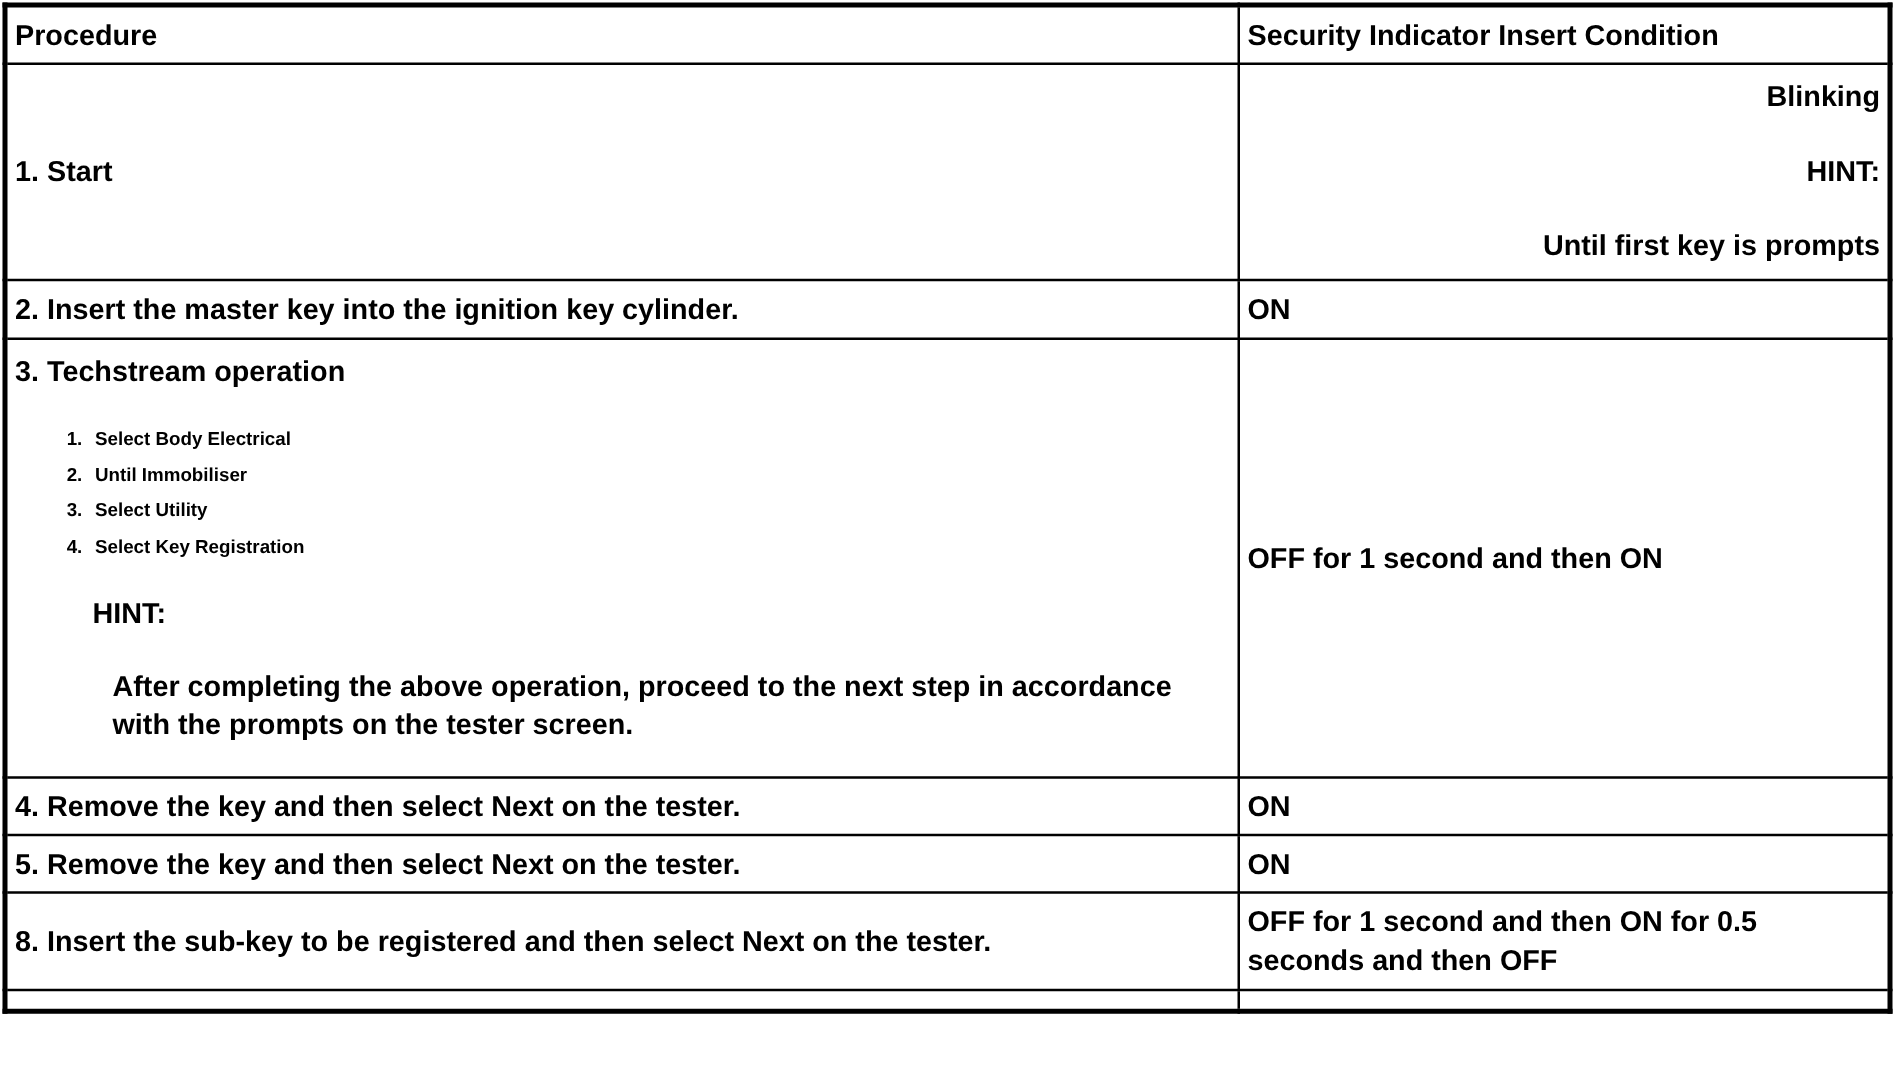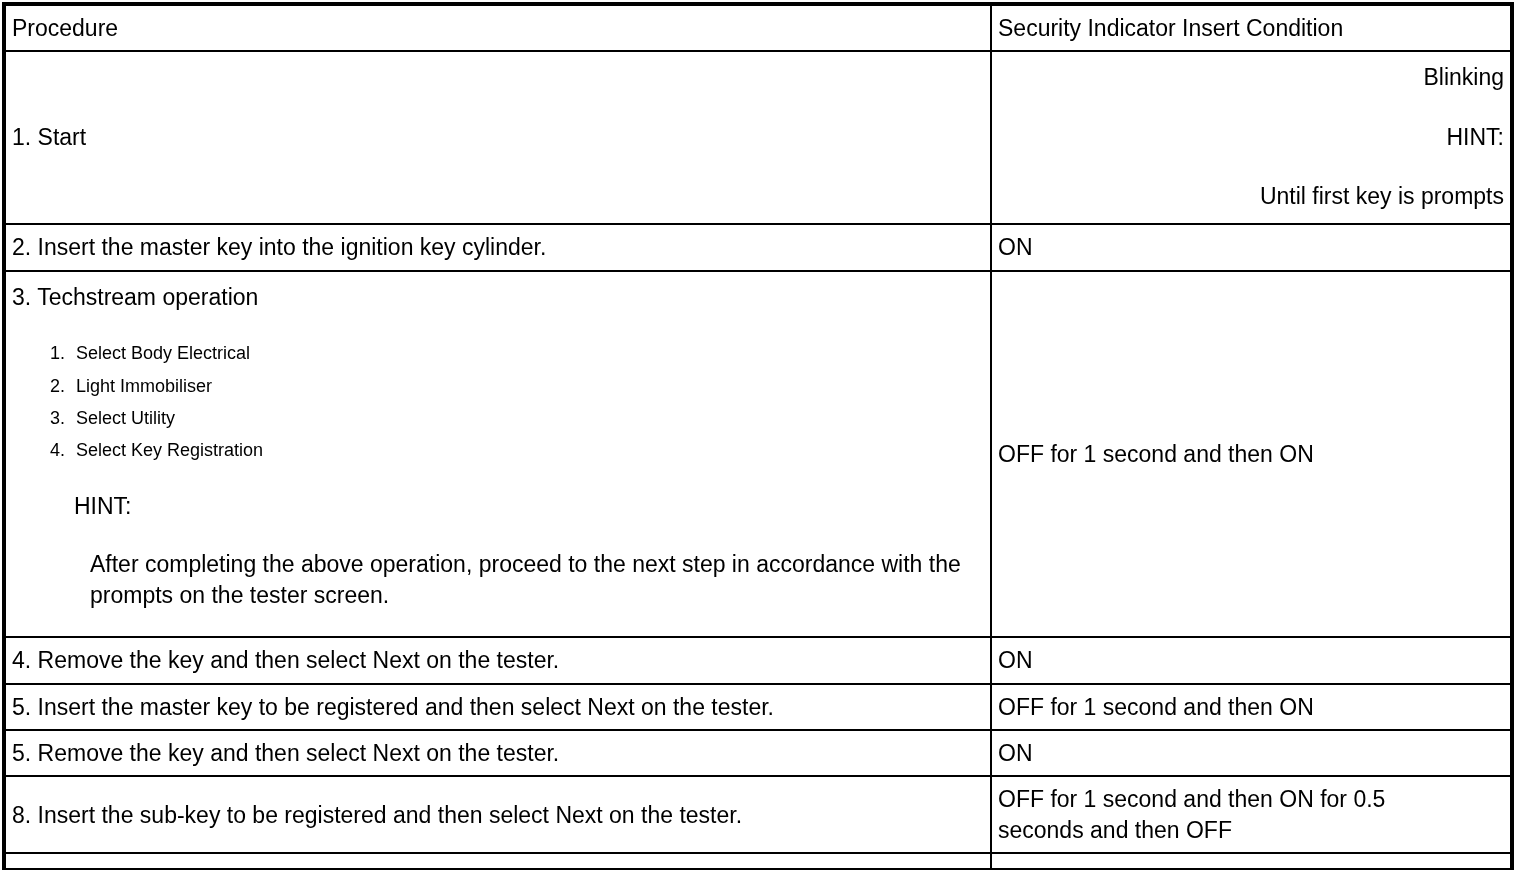--- a/index.html
+++ b/index.html
@@ -23,21 +23,21 @@
     border: 4px solid #000000;
   }
 
   .proc-table td,
   .proc-table th {
     border: 2px solid #000000;
     vertical-align: middle;
     text-align: left;
     font-size: 23px;
     line-height: 1.32;
-    font-weight: normal;
+    font-weight: bold;
     padding: 7px 6px 7px 6px;
   }
 
   
   thead th {
     text-align: center;
     font-weight: bold;
     font-size: 24px;
     padding: 6px 6px 9px 6px;
     border-bottom: 4px solid #000000;
@@ -72,21 +72,21 @@
 
   ol.sub-list {
     margin: 30px 0 0 0;
     padding: 0 0 0 58px;
     list-style-type: decimal;
     list-style-position: outside;
   }
   ol.sub-list li {
     margin: 0 0 9px 0;
     padding-left: 6px;
-    font-size: 18px;
+    font-size: 15px;
     line-height: 1.3;
   }
   ol.sub-list li:last-child { margin-bottom: 0; }
 
   .hint-block {
     margin: 28px 0 0 62px;
   }
   .hint-label {
     margin: 0 0 28px 0;
   }
@@ -136,21 +136,21 @@
       <td>
         <span>ON</span>
       </td>
     </tr>
 
     <tr class="row-tech">
       <td class="left-cell">
         <p class="tech-head">3. Techstream operation</p>
         <ol class="sub-list">
           <li>Select Body Electrical</li>
-          <li>Light Immobiliser</li>
+          <li>Until Immobiliser</li>
           <li>Select Utility</li>
           <li>Select Key Registration</li>
         </ol>
         <div class="hint-block">
           <p class="hint-label">HINT:</p>
           <p class="hint-text">After completing the above operation, proceed to the next step in accordance with the prompts on the tester screen.</p>
         </div>
       </td>
       <td class="right-cell">
         <span>OFF for 1 second and then ON</span>
@@ -159,28 +159,20 @@
 
     <tr>
       <td>
         <span>4. Remove the key and then select Next on the tester.</span>
       </td>
       <td>
         <span>ON</span>
       </td>
     </tr>
 
-    <tr>
-      <td>
-        <span>5. Insert the master key to be registered and then select Next on the tester.</span>
-      </td>
-      <td>
-        <span>OFF for 1 second and then ON</span>
-      </td>
-    </tr>
 
     <tr>
       <td>
         <span>5. Remove the key and then select Next on the tester.</span>
       </td>
       <td>
         <span>ON</span>
       </td>
     </tr>
 

